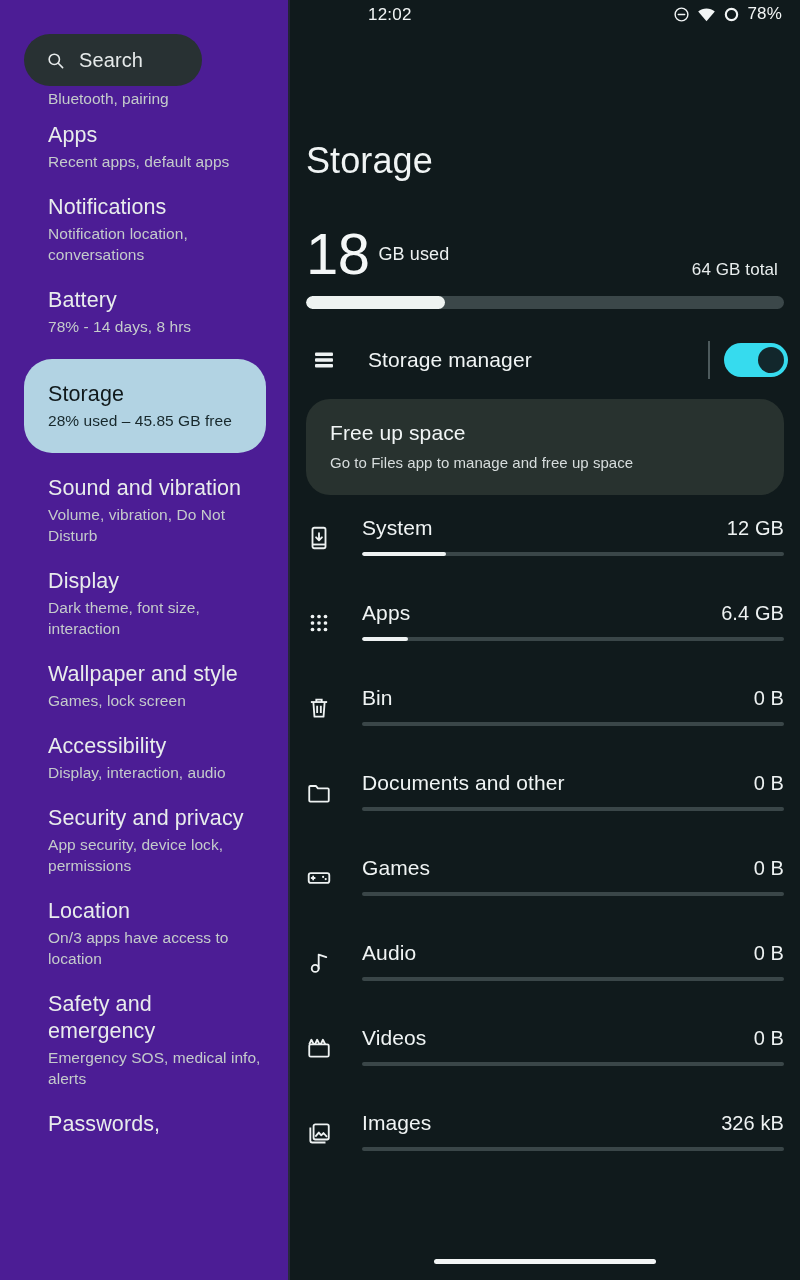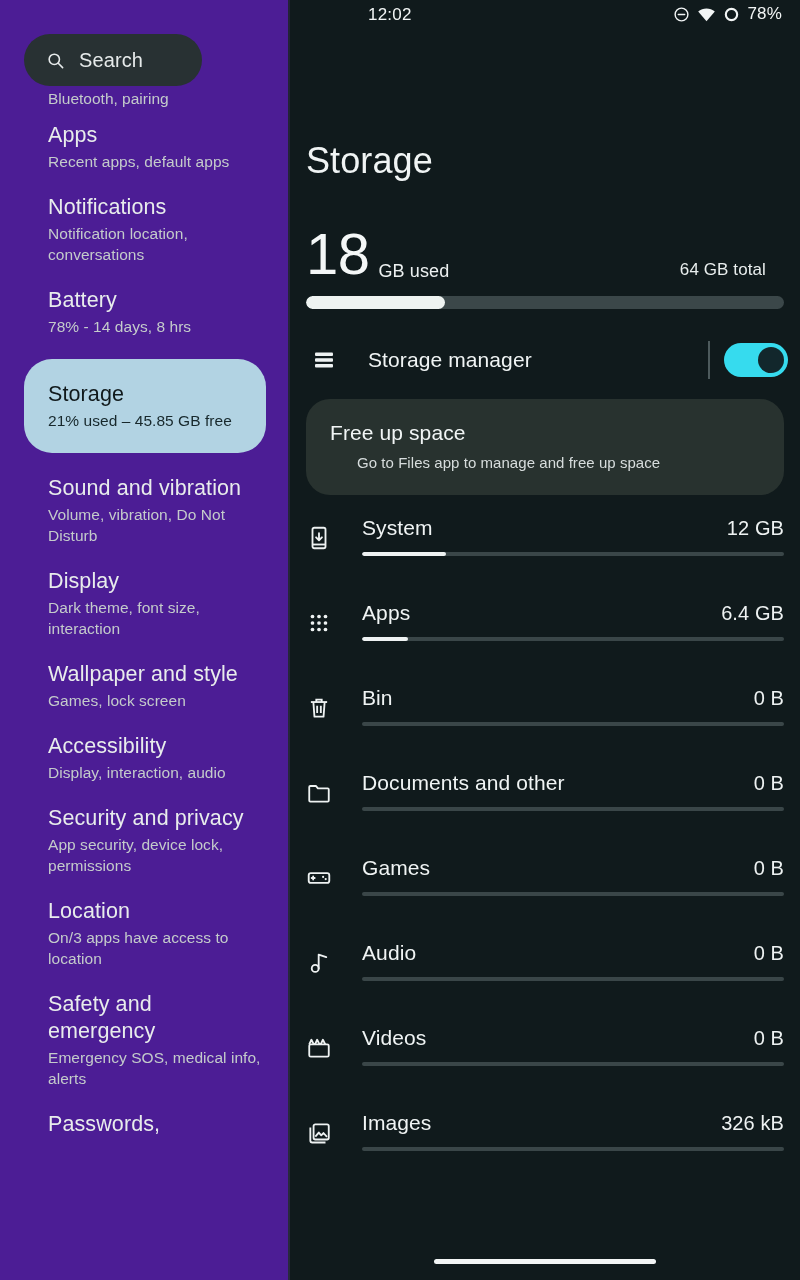--- a/index.html
+++ b/index.html
@@ -89,23 +89,23 @@
   #statusbar .batt {
     color:#f2f5f5; font-size:17px; letter-spacing:.2px;
   }
 
   .page-title {
     color:#f0f4f4; font-size:36px; font-weight:400;
     margin:108px 0 0 16px; letter-spacing:.1px;
   }
 
   .summary {
-    margin:44px 34px 0 16px;
+    margin:44px 22px 0 16px;
     position:relative;
-    display:flex; align-items:flex-end;
+    display:flex; align-items:center;
   }
   .sum-num { color:#f4f7f7; font-size:58px; line-height:56px; font-weight:300; letter-spacing:-.5px; }
   .sum-unit { color:#edf1f1; font-size:18px; margin-left:9px; letter-spacing:.1px; }
   .sum-total {
     position:absolute; right:0; bottom:2px;
     color:#e9eeee; font-size:17px; letter-spacing:.1px;
   }
   .total-bar {
     margin:14px 16px 0 16px; height:13px;
     background:#3b4749; border-radius:7px; position:relative; overflow:hidden;
@@ -133,21 +133,21 @@
     position:absolute; right:4px; top:4px; width:26px; height:26px;
     border-radius:13px; background:#12272c;
   }
 
   .freeup {
     margin:14px 16px 0 16px;
     background:#28322f; border-radius:24px;
     padding:22px 24px 24px 24px;
   }
   .freeup .f-title { color:#f1f5f5; font-size:21px; letter-spacing:.1px; }
-  .freeup .f-sub { color:#d7dddd; font-size:15px; margin-top:9px; letter-spacing:.05px;margin-left:27px; }
+  .freeup .f-sub { color:#d7dddd; font-size:15px; margin-top:9px; letter-spacing:.05px; }
 
   #catlist { margin:18px 16px 0 10px; }
   .cat-row {
     display:flex; align-items:flex-start;
     height:73px; position:relative;margin-top:12px;
   }
   .cat-icon {
     width:26px; height:26px; flex:0 0 26px;
     margin:12px 0 0 6px;
   }
@@ -200,21 +200,21 @@
         <div class="side-item">
           <div class="st">Notifications</div>
           <div class="ss">Notification location, conversations</div>
         </div>
         <div class="side-item">
           <div class="st">Battery</div>
           <div class="ss">78% - 14 days, 8 hrs</div>
         </div>
         <div class="side-item selected">
           <div class="st">Storage</div>
-          <div class="ss">21% used – 45.85 GB free</div>
+          <div class="ss">28% used – 45.85 GB free</div>
         </div>
         <div class="side-item">
           <div class="st">Sound and vibration</div>
           <div class="ss">Volume, vibration, Do Not Disturb</div>
         </div>
         <div class="side-item">
           <div class="st">Display</div>
           <div class="ss">Dark theme, font size, interaction</div>
         </div>
         <div class="side-item">

